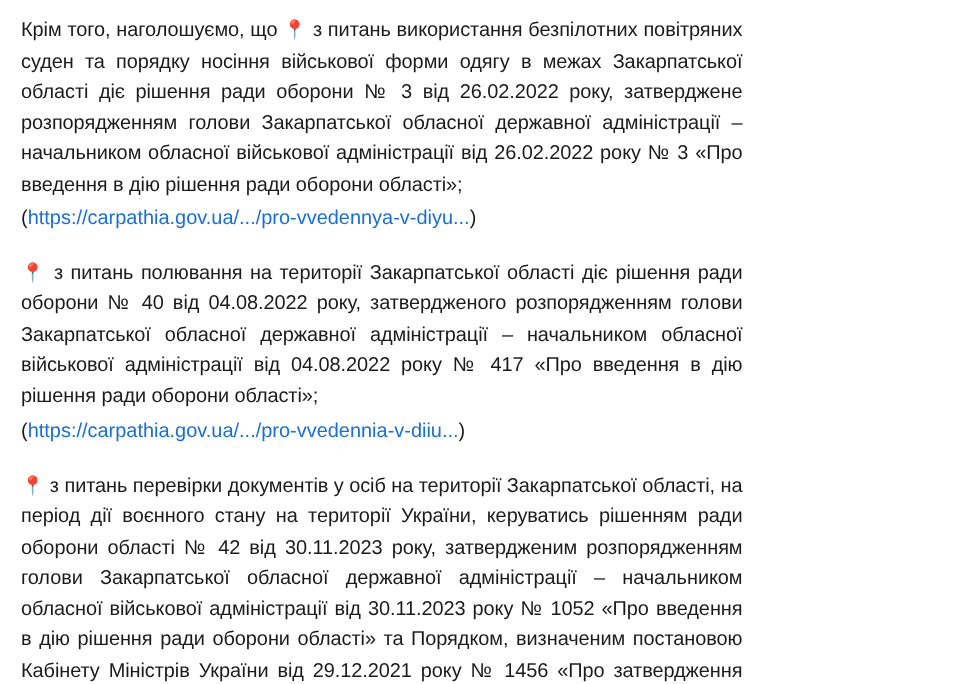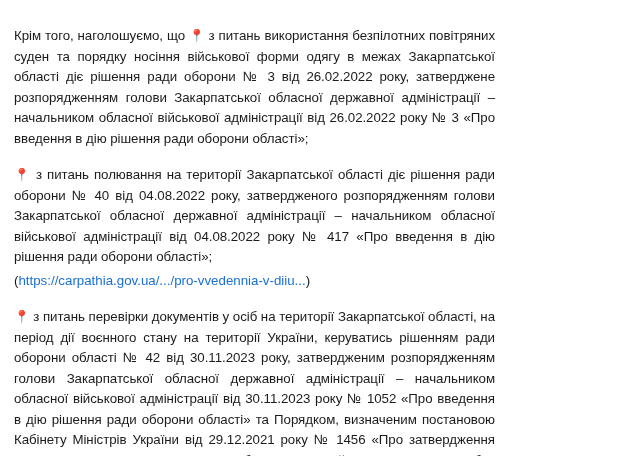--- a/index.html
+++ b/index.html
@@ -11,21 +11,21 @@
     height: 456px;
     background: #ffffff;
     font-family: "Liberation Sans", sans-serif;
     color: #1a1a1a;
     overflow: hidden;
   }
   .page {
     width: 509px;
     height: 456px;
     box-sizing: border-box;
-    padding: 26px 14px 0 14px;
+    padding: 10px 14px 0 14px;
     position: relative;
   }
   .para {
     font-size: 13.3px;
     line-height: 20.5px;
     text-align: justify;
     margin: 0 0 3px 0;
     color: #1b1b1b;
     letter-spacing: -0.05px;
   }
@@ -53,20 +53,21 @@
   .p1 { margin-bottom: 2px; }
   .p2 { margin-top: 16px; }
 </style>
 </head>
 <body>
 
 <div class="page">
 
   <div class="block">
     <p class="para p1"><span>Крім того, наголошуємо, що </span><span class="pin">📍</span><span> з питань використання безпілотних повітряних суден та порядку носіння військової форми одягу в межах Закарпатської області діє рішення ради оборони № 3 від 26.02.2022 року, затверджене розпорядженням голови Закарпатської обласної державної адміністрації – начальником обласної військової адміністрації від 26.02.2022 року № 3 «Про введення в дію рішення ради оборони області»;</span></p>
+    <p class="link-line"><span class="paren">(</span><a class="url" href="#">https://carpathia.gov.ua/.../pro-vvedennya-v-diyu...</a><span class="paren">)</span></p>
   </div>
 
   <div class="block">
     <p class="para p2"><span class="pin">📍</span><span> з питань полювання на території Закарпатської області діє рішення ради оборони № 40 від 04.08.2022 року, затвердженого розпорядженням голови Закарпатської обласної державної адміністрації – начальником обласної військової адміністрації від 04.08.2022 року № 417 «Про введення в дію рішення ради оборони області»;</span></p>
     <p class="link-line"><span class="paren">(</span><a class="url" href="#">https://carpathia.gov.ua/.../pro-vvedennia-v-diiu...</a><span class="paren">)</span></p>
   </div>
 
   <div class="block">
     <p class="para p2"><span class="pin">📍</span><span> з питань перевірки документів у осіб на території Закарпатської області, на період дії воєнного стану на території України, керуватись рішенням ради оборони області № 42 від 30.11.2023 року, затвердженим розпорядженням голови Закарпатської обласної державної адміністрації – начальником обласної військової адміністрації від 30.11.2023 року № 1052 «Про введення в дію рішення ради оборони області» та Порядком, визначеним постановою Кабінету Міністрів України від 29.12.2021 року № 1456 «Про затвердження Порядку перевірки документів в осіб, огляду речей, транспортних засобів, багажу та вантажів, службових приміщень і житла громадян під час забезпечення заходів правового режиму воєнного стану»;</span></p>
     <p class="link-line"><span class="paren">(</span><a class="url" href="#">https://carpathia.gov.ua/.../pro-vvedennia-v-diiu...</a><span class="paren">)</span></p>

